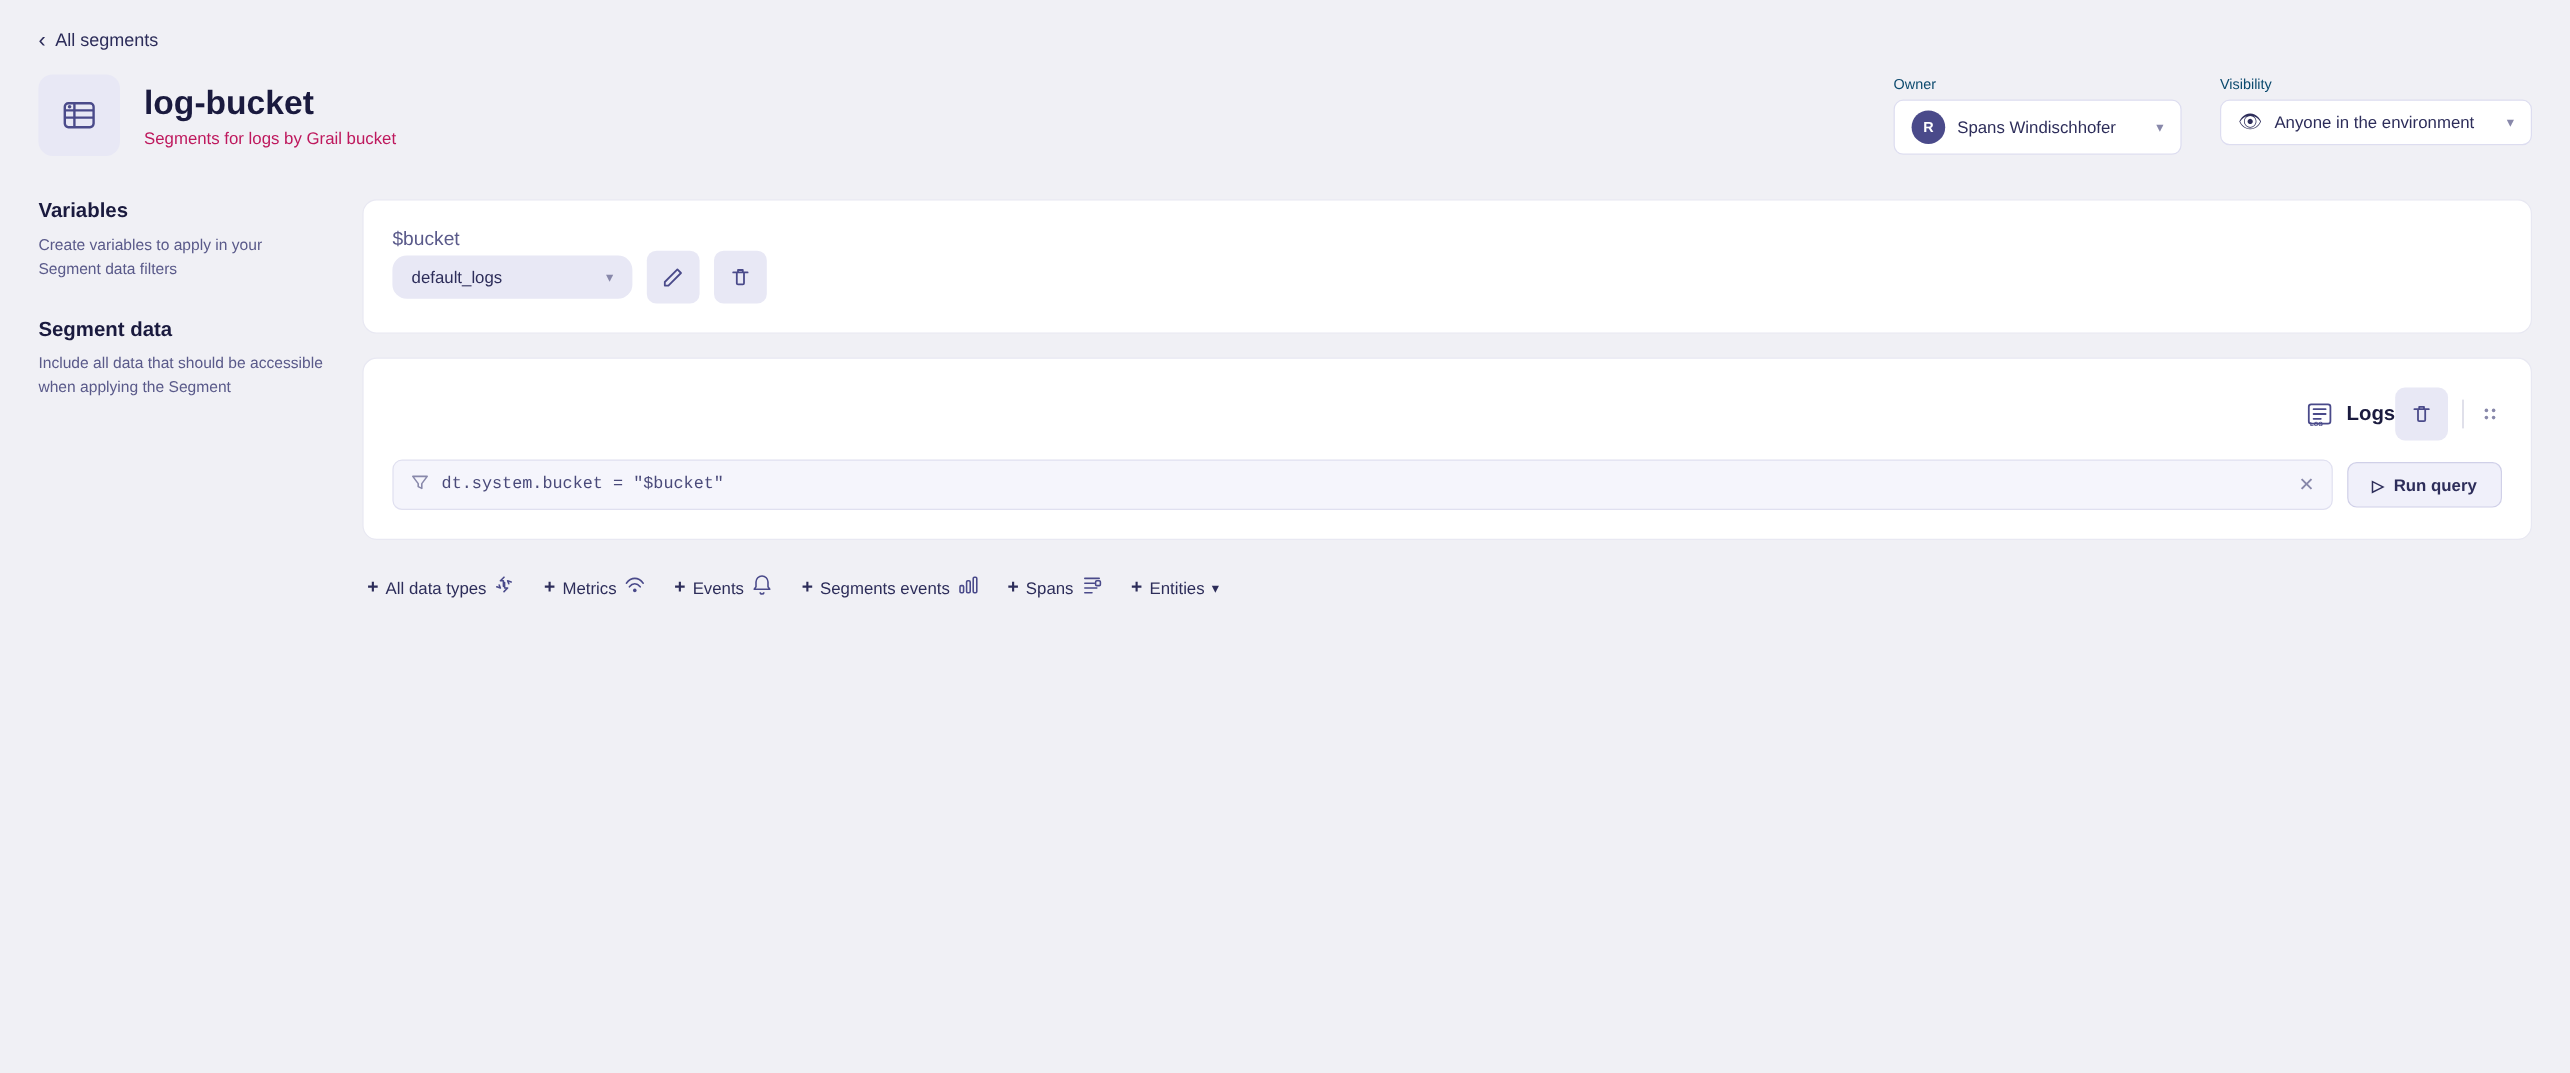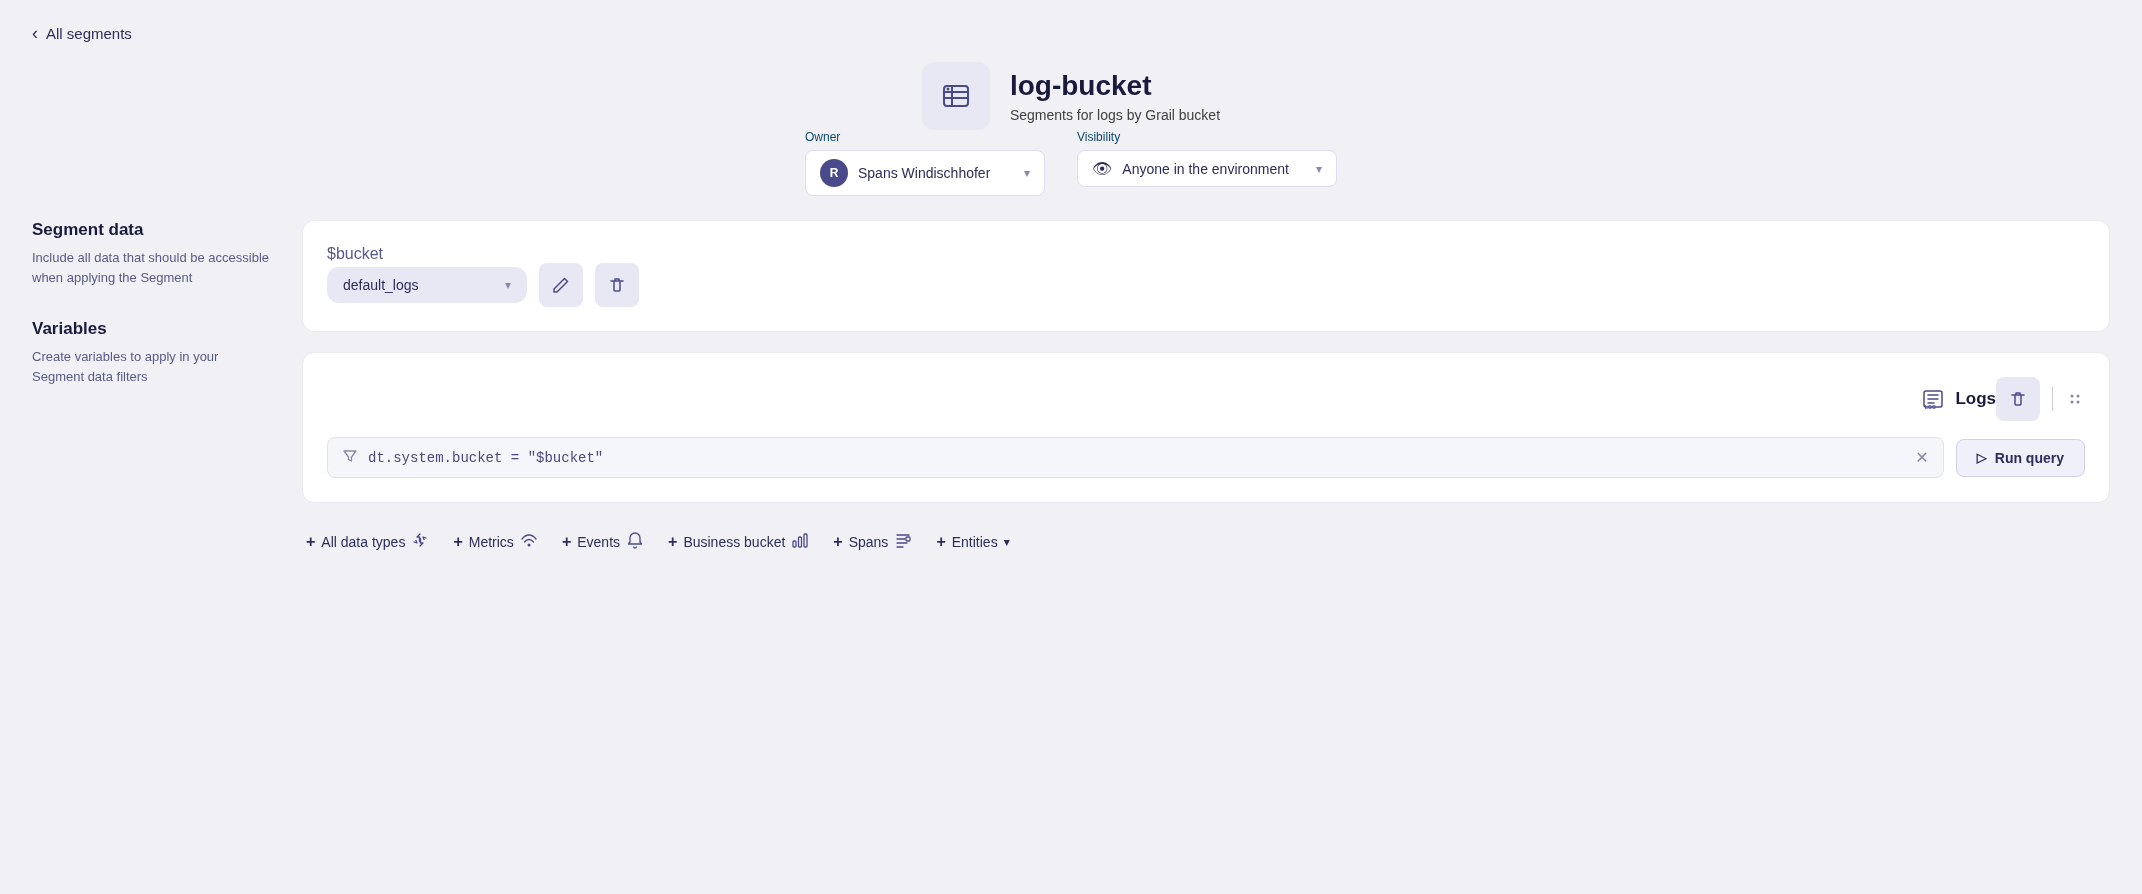--- a/index.html
+++ b/index.html
@@ -25,22 +25,21 @@
     .back-chevron {
       font-size: 18px;
       line-height: 1;
     }
 
     
     .header-row {
       display: flex;
       align-items: center;
       justify-content: space-between;
-      margin-bottom: 24px;
-      flex-direction: column;
+      margin-bottom: 36px;
     }
     .header-left {
       display: flex;
       align-items: center;
       gap: 20px;
     }
     .header-icon-box {
       width: 68px;
       height: 68px;
       background: #e8e8f5;
@@ -54,21 +53,21 @@
       height: 36px;
     }
     .header-title-group h1 {
       font-size: 28px;
       font-weight: 700;
       color: #1a1a3e;
       line-height: 1.2;
     }
     .header-title-group .subtitle {
       font-size: 14px;
-      color: #404040;
+      color: #be185d;
       margin-top: 4px;
     }
     .header-right {
       display: flex;
       align-items: flex-start;
       gap: 32px;
     }
     .field-group {
       display: flex;
       flex-direction: column;
@@ -371,26 +370,26 @@
         <span class="chevron-icon">▾</span>
       </div>
     </div>
   </div>
 </div>
 
 <div class="main-content">
 
   <div class="sidebar">
     <div class="sidebar-section">
+      <h3>Variables</h3>
+      <p>Create variables to apply in your Segment data filters</p>
+    </div>
+    <div class="sidebar-section">
       <h3>Segment data</h3>
       <p>Include all data that should be accessible when applying the Segment</p>
-    </div>
-    <div class="sidebar-section">
-      <h3>Variables</h3>
-      <p>Create variables to apply in your Segment data filters</p>
     </div>
   </div>
 
   <div class="content-area">
 
     <div class="card">
       <div class="var-label">$bucket</div>
       <div class="variable-row">
         <div class="var-select">
           <span>default_logs</span>
@@ -479,21 +478,21 @@
         <span>Events</span>
         <span class="type-icon">
           <svg width="18" height="18" viewBox="0 0 18 18" fill="none">
             <path d="M9 2a5 5 0 00-5 5v4l-1.5 2h13L14 11V7a5 5 0 00-5-5z" stroke="#4a4a8a" stroke-width="1.3" fill="none" stroke-linejoin="round"></path>
             <path d="M7.5 15.5a1.5 1.5 0 003 0" stroke="#4a4a8a" stroke-width="1.3" fill="none"></path>
           </svg>
         </span>
       </div>
       <div class="add-type-item">
         <span class="plus">+</span>
-        <span>Business bucket</span>
+        <span>Segments events</span>
         <span class="type-icon">
           <svg width="18" height="18" viewBox="0 0 18 18" fill="none">
             <rect x="2" y="10" width="3" height="6" rx="1" stroke="#4a4a8a" stroke-width="1.3" fill="none"></rect>
             <rect x="7.5" y="6" width="3" height="10" rx="1" stroke="#4a4a8a" stroke-width="1.3" fill="none"></rect>
             <rect x="13" y="3" width="3" height="13" rx="1" stroke="#4a4a8a" stroke-width="1.3" fill="none"></rect>
           </svg>
         </span>
       </div>
       <div class="add-type-item">
         <span class="plus">+</span>

